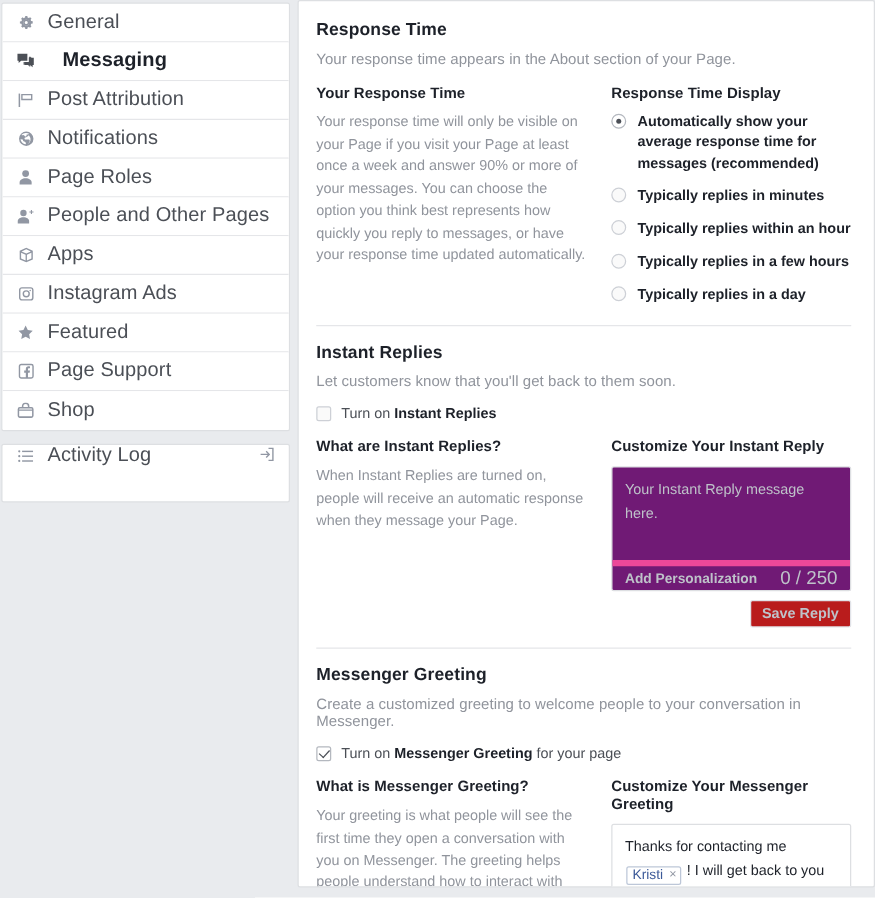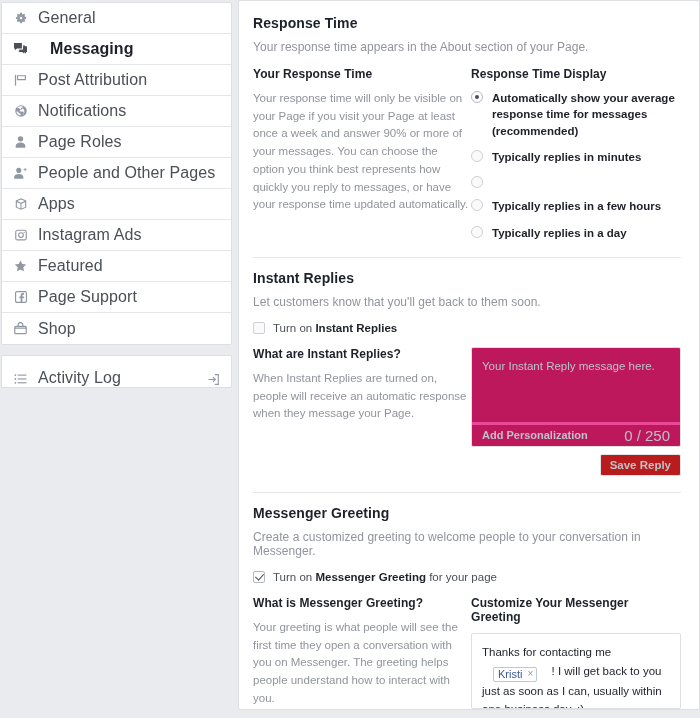--- a/index.html
+++ b/index.html
@@ -70,22 +70,22 @@
     color: #1d2129;
     margin-left: 12px;
   }
   .side-item.selected .side-icon { color: #4b4f56; }
 
   .side-card.activity {
     margin-top: 10px;
   }
   .activity-row {
     display: flex;
-    align-items: flex-end;
-    height: 31px;
+    align-items: flex-start;
+    height: 45px;
     padding: 0 10px;
     cursor: pointer;
   }
   .activity-spacer { flex: 1 1 auto; }
   .activity-out {
     width: 15px; height: 15px;
     display: flex; align-items: center; justify-content: center;
     color: #9197a3;
   }
 
@@ -116,20 +116,21 @@
 
   .sec-sub {
     font-size: 12px;
     color: #90949c;
     margin-bottom: 13px;
     letter-spacing: 0.05px;
   }
 
   .cols {
     display: flex;
+    gap: 18px;
   }
   .col-left { width: 218px; flex: 0 0 218px; }
   .col-right { flex: 1 1 auto; }
 
   .col-head {
     font-size: 12px;
     font-weight: bold;
     color: #1d2129;
     margin-bottom: 9px;
     letter-spacing: 0.05px;
@@ -207,34 +208,34 @@
     color: #4b4f56;
   }
   .check-text b { color: #1d2129; font-weight: bold; }
 
   
   .composer {
     border: 1px solid #dddfe2;
     border-radius: 2px;
     background: #fff;
   }
-  .composer.disabled { background: #be185d; }
+  .composer.disabled { background: #701a75; }
 
   .composer-area {
     height: 74px;
     padding: 9px 10px;
     font-size: 11.5px;
     line-height: 1.62;
     color: #1d2129;
     overflow: hidden;
   }
   .composer.disabled .composer-area { color: #bec2c9; }
 
   .composer-foot {
-    border-top: 3px solid #ec4899;
+    border-top: 5px solid #ec4899;
     height: 24px;
     display: flex;
     align-items: center;
     justify-content: space-between;
     padding: 0 10px;
   }
   .personalize {
     font-size: 11px;
     font-weight: bold;
     color: #365899;
@@ -245,21 +246,21 @@
   .composer.disabled .counter { color: #bec2c9; }
 
   
   .chip {
     display: inline-flex;
     align-items: center;
     border: 1px solid #bdc7d8;
     border-radius: 2px;
     background: #fff;
     padding: 0 3px 0 4px;
-    margin: 0 11px;
+    margin: 0 1px;
     line-height: 1;
     height: 15px;
     vertical-align: -3px;
   }
   .chip-text { font-size: 11px; color: #3b5998; }
   .chip-x {
     font-size: 10px; color: #9197a3;
     margin-left: 5px; cursor: pointer;
   }
 
@@ -447,20 +448,21 @@
             <div class="radio-row">
               <span class="radio on"></span>
               <span class="radio-label">Automatically show your average response time for messages (recommended)</span>
             </div>
             <div class="radio-row">
               <span class="radio"></span>
               <span class="radio-label">Typically replies in minutes</span>
             </div>
             <div class="radio-row">
               <span class="radio"></span>
+              <span class="radio-label">Typically replies within an hour</span>
             </div>
             <div class="radio-row">
               <span class="radio"></span>
               <span class="radio-label">Typically replies in a few hours</span>
             </div>
             <div class="radio-row">
               <span class="radio"></span>
               <span class="radio-label">Typically replies in a day</span>
             </div>
           </div>
@@ -478,20 +480,21 @@
           <span class="check-text"><span>Turn on </span><b>Instant Replies</b></span>
         </div>
 
         <div class="cols">
           <div class="col-left">
             <div class="col-head">What are Instant Replies?</div>
             <div class="col-body">When Instant Replies are turned on, people will receive an automatic response when they message your Page.</div>
           </div>
 
           <div class="col-right">
+            <div class="col-head">Customize Your Instant Reply</div>
 
             <div class="composer disabled">
               <div class="composer-area">Your Instant Reply message here.</div>
               <div class="composer-foot">
                 <span class="personalize">Add Personalization</span>
                 <span class="counter">0 / 250</span>
               </div>
             </div>
 
             <div class="btn-row">

